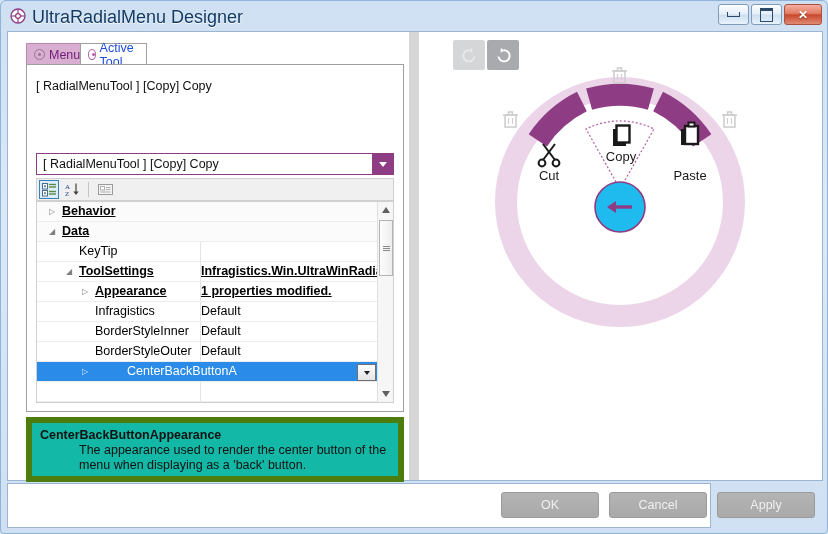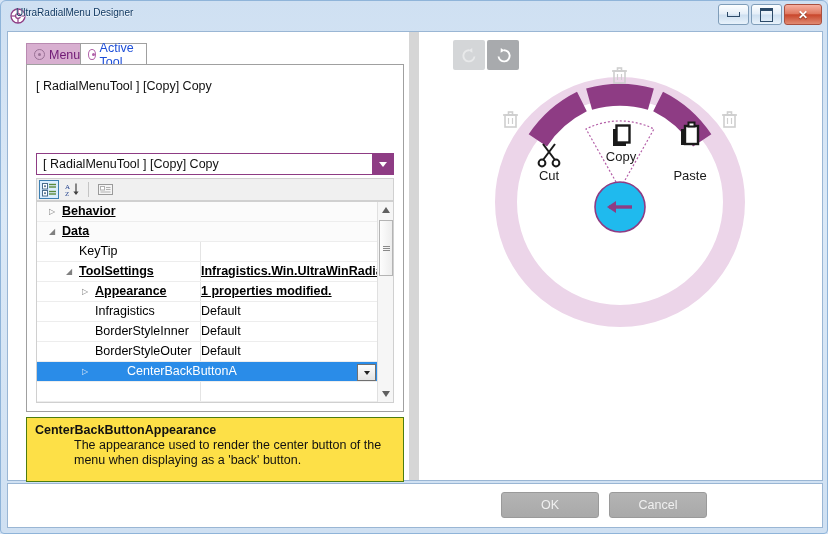--- a/index.html
+++ b/index.html
@@ -17,22 +17,22 @@
     border:1px solid #8fb4d9;
     border-radius:6px 6px 4px 4px;
   }
   #titlebar{
     position:absolute;left:0;top:0;width:828px;height:30px;
   }
   #title-icon{
     position:absolute;left:9px;top:7px;width:16px;height:16px;
   }
   #title-text{
-    position:absolute;left:15px;top:6px;
-    font-size:10px;color:#123a63;
+    position:absolute;left:31px;top:6px;
+    font-size:18px;color:#123a63;
     text-shadow:0 1px 1px #ffffff;
     white-space:nowrap;
   }
   .wbtn{
     position:absolute;top:3px;height:21px;
     box-sizing:border-box;
     border:1px solid #7f9db9;
     border-radius:3px;
     background:linear-gradient(to bottom,#fdfeff 0%,#e4eef8 48%,#cddff0 52%,#e8f2fb 100%);
   }
@@ -51,21 +51,21 @@
   #btn-close .wbtn-glyph{color:#fff;font-weight:bold;font-size:12px;text-shadow:0 1px 1px #7a2b18;}
   .min-glyph{width:11px;height:4px;border:1px solid #2c4a68;border-top:none;background:transparent;}
   .max-glyph{width:11px;height:10px;border:1px solid #2c4a68;border-top-width:3px;background:transparent;}
 
   
   #client{
     position:absolute;left:6px;top:30px;width:816px;height:450px;
     background:#fff;border:1px solid #9ab6d4;box-sizing:border-box;
   }
   #footer{
-    position:absolute;left:6px;top:482px;width:816px;height:45px;
+    position:absolute;left:6px;top:482px;width:704px;height:45px;
     background:#fff;border:1px solid #9ab6d4;box-sizing:border-box;padding-left:17px;
   }
 
   
   #left-panel{position:absolute;left:0;top:0;width:398px;height:448px;background:#fff;}
   #tabstrip{position:absolute;left:18px;top:11px;height:22px;}
   .tab{
     position:absolute;top:0;height:22px;box-sizing:border-box;
     display:flex;align-items:center;gap:4px;
     padding:0 9px 0 7px;font-size:12.5px;
@@ -154,21 +154,21 @@
   #sb-thumb{
     position:absolute;left:1px;top:18px;width:14px;height:56px;
     border:1px solid #b4b4b4;background:linear-gradient(to right,#fdfdfd,#ededed);
     box-sizing:border-box;display:flex;align-items:center;justify-content:center;
   }
   .grip{width:7px;height:1px;background:#8a8a8a;margin:1px 0;}
 
   
   #desc{
     position:absolute;left:18px;top:385px;width:378px;height:65px;
-    border:1px solid #4d7c0f;background:#fde047;box-sizing:border-box;padding:5px 8px;
+    border:6px solid #4d7c0f;background:#14b8a6;box-sizing:border-box;padding:5px 8px;
   }
   #desc-title{font-weight:bold;font-size:12.5px;color:#111;}
   #desc-body{font-size:12.5px;color:#111;line-height:15px;margin-top:1px;margin-left:39px;}
 
   
   #splitter{position:absolute;left:401px;top:0;width:10px;height:448px;background:#d6d6d6;}
 
   
   #right-panel{position:absolute;left:411px;top:0;width:403px;height:448px;background:#fff;}
   .prev-btn{
@@ -453,14 +453,17 @@
     </div>
   </div>
 
   <div id="footer">
     <div class="fbtn" id="fb-ok">
       <span>OK</span>
     </div>
     <div class="fbtn" id="fb-cancel">
       <span>Cancel</span>
     </div>
+    <div class="fbtn" id="fb-apply">
+      <span>Apply</span>
+    </div>
   </div>
 </div>
 
 </body></html>

